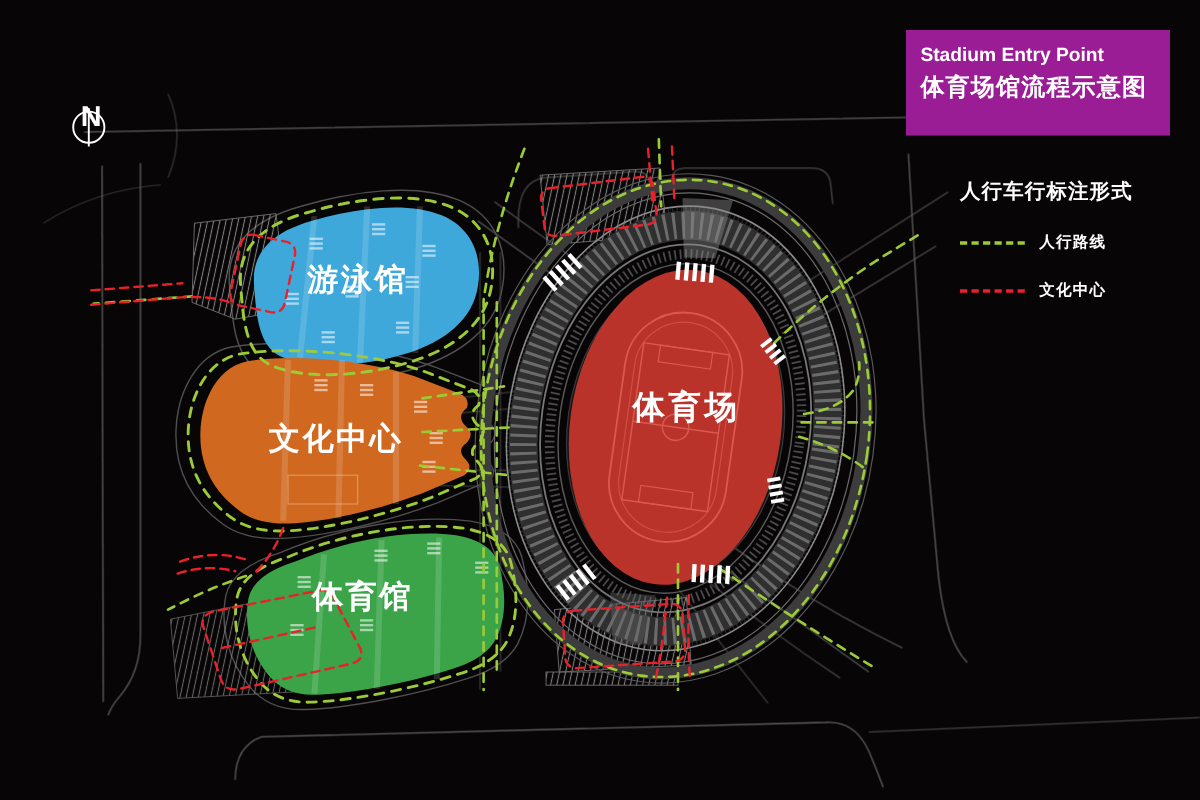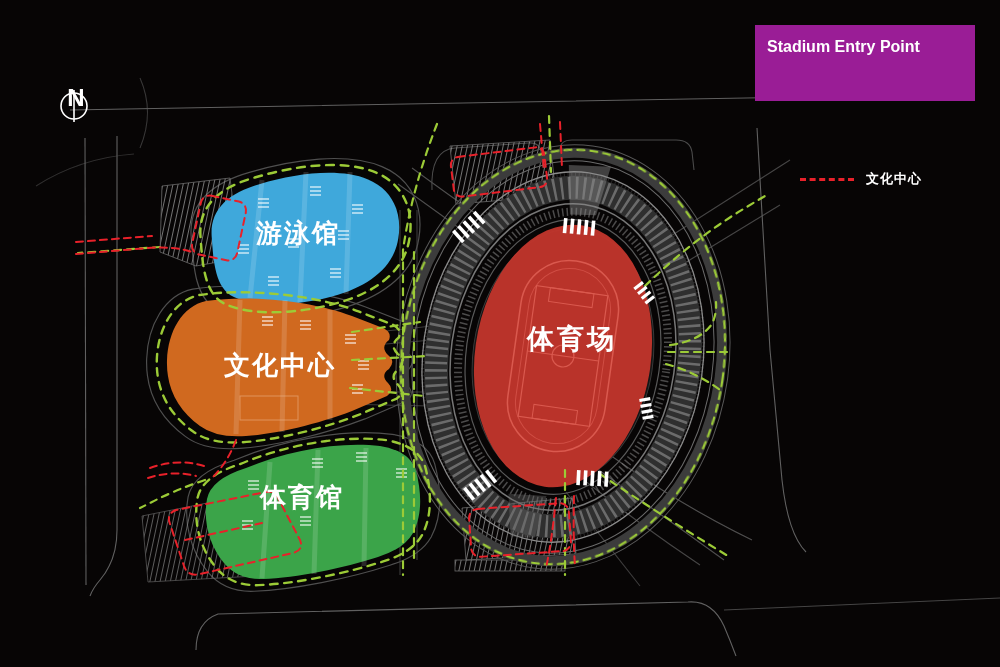--- a/index.html
+++ b/index.html
@@ -6,21 +6,21 @@
   .canvas{position:relative;width:1000px;height:667px;background:#070505;overflow:hidden;
           font-family:"Liberation Sans",sans-serif;}
   .canvas svg{position:absolute;left:0;top:0;}
   svg text{font-family:"Liberation Sans",sans-serif;font-weight:bold;fill:#ffffff;}
   .venue-label{font-size:26px;letter-spacing:2px;}
   .stadium-label{font-size:27px;letter-spacing:3px;}
 
   .north{position:absolute;left:56px;top:86px;width:40px;text-align:center;color:#fff;}
   .north .n{font-size:24px;font-weight:bold;line-height:1;}
 
-  .titlebox{position:absolute;left:755px;top:25px;width:220px;height:76px;background:#9A1D96;
+  .titlebox{position:absolute;left:755px;top:25px;width:220px;height:88px;background:#9A1D96;
             color:#fff;box-sizing:border-box;padding:12px 12px 0 12px;}
   .titlebox .en{font-size:16px;font-weight:bold;line-height:1.2;}
   .titlebox .cn{font-size:20px;font-weight:bold;margin-top:3px;letter-spacing:1px;}
 
   .legend{position:absolute;left:800px;top:148px;width:190px;color:#fff;}
   .legend .legend-title{font-size:17px;font-weight:bold;letter-spacing:1px;}
   .legend .legend-item{display:flex;align-items:center;margin-top:22px;}
   .legend .swatch{display:inline-block;width:54px;height:0;border-top:3px dashed #9CCB37;margin-right:12px;}
   .legend .swatch.red{border-top-color:#E8212A;}
   .legend .legend-label{font-size:13px;font-weight:bold;letter-spacing:1px;}
@@ -211,22 +211,28 @@
   <div class="north">
     <div class="n">N</div>
     <svg width="40" height="40">
       <circle cx="18" cy="20" r="13" fill="none" stroke="#ffffff" stroke-width="1.6"></circle>
       <line x1="18" y1="4" x2="18" y2="36" stroke="#ffffff" stroke-width="1.6"></line>
     </svg>
   </div>
 
   <div class="titlebox">
     <div class="en">Stadium Entry Point</div>
+    <div class="cn">体育场馆流程示意图</div>
   </div>
 
   <div class="legend">
+    <div class="legend-title">人行车行标注形式</div>
+    <div class="legend-item">
+      <span class="swatch"></span>
+      <span class="legend-label">人行路线</span>
+    </div>
     <div class="legend-item">
       <span class="swatch red"></span>
       <span class="legend-label">文化中心</span>
     </div>
   </div>
 
 </div>
 
 </body></html>

